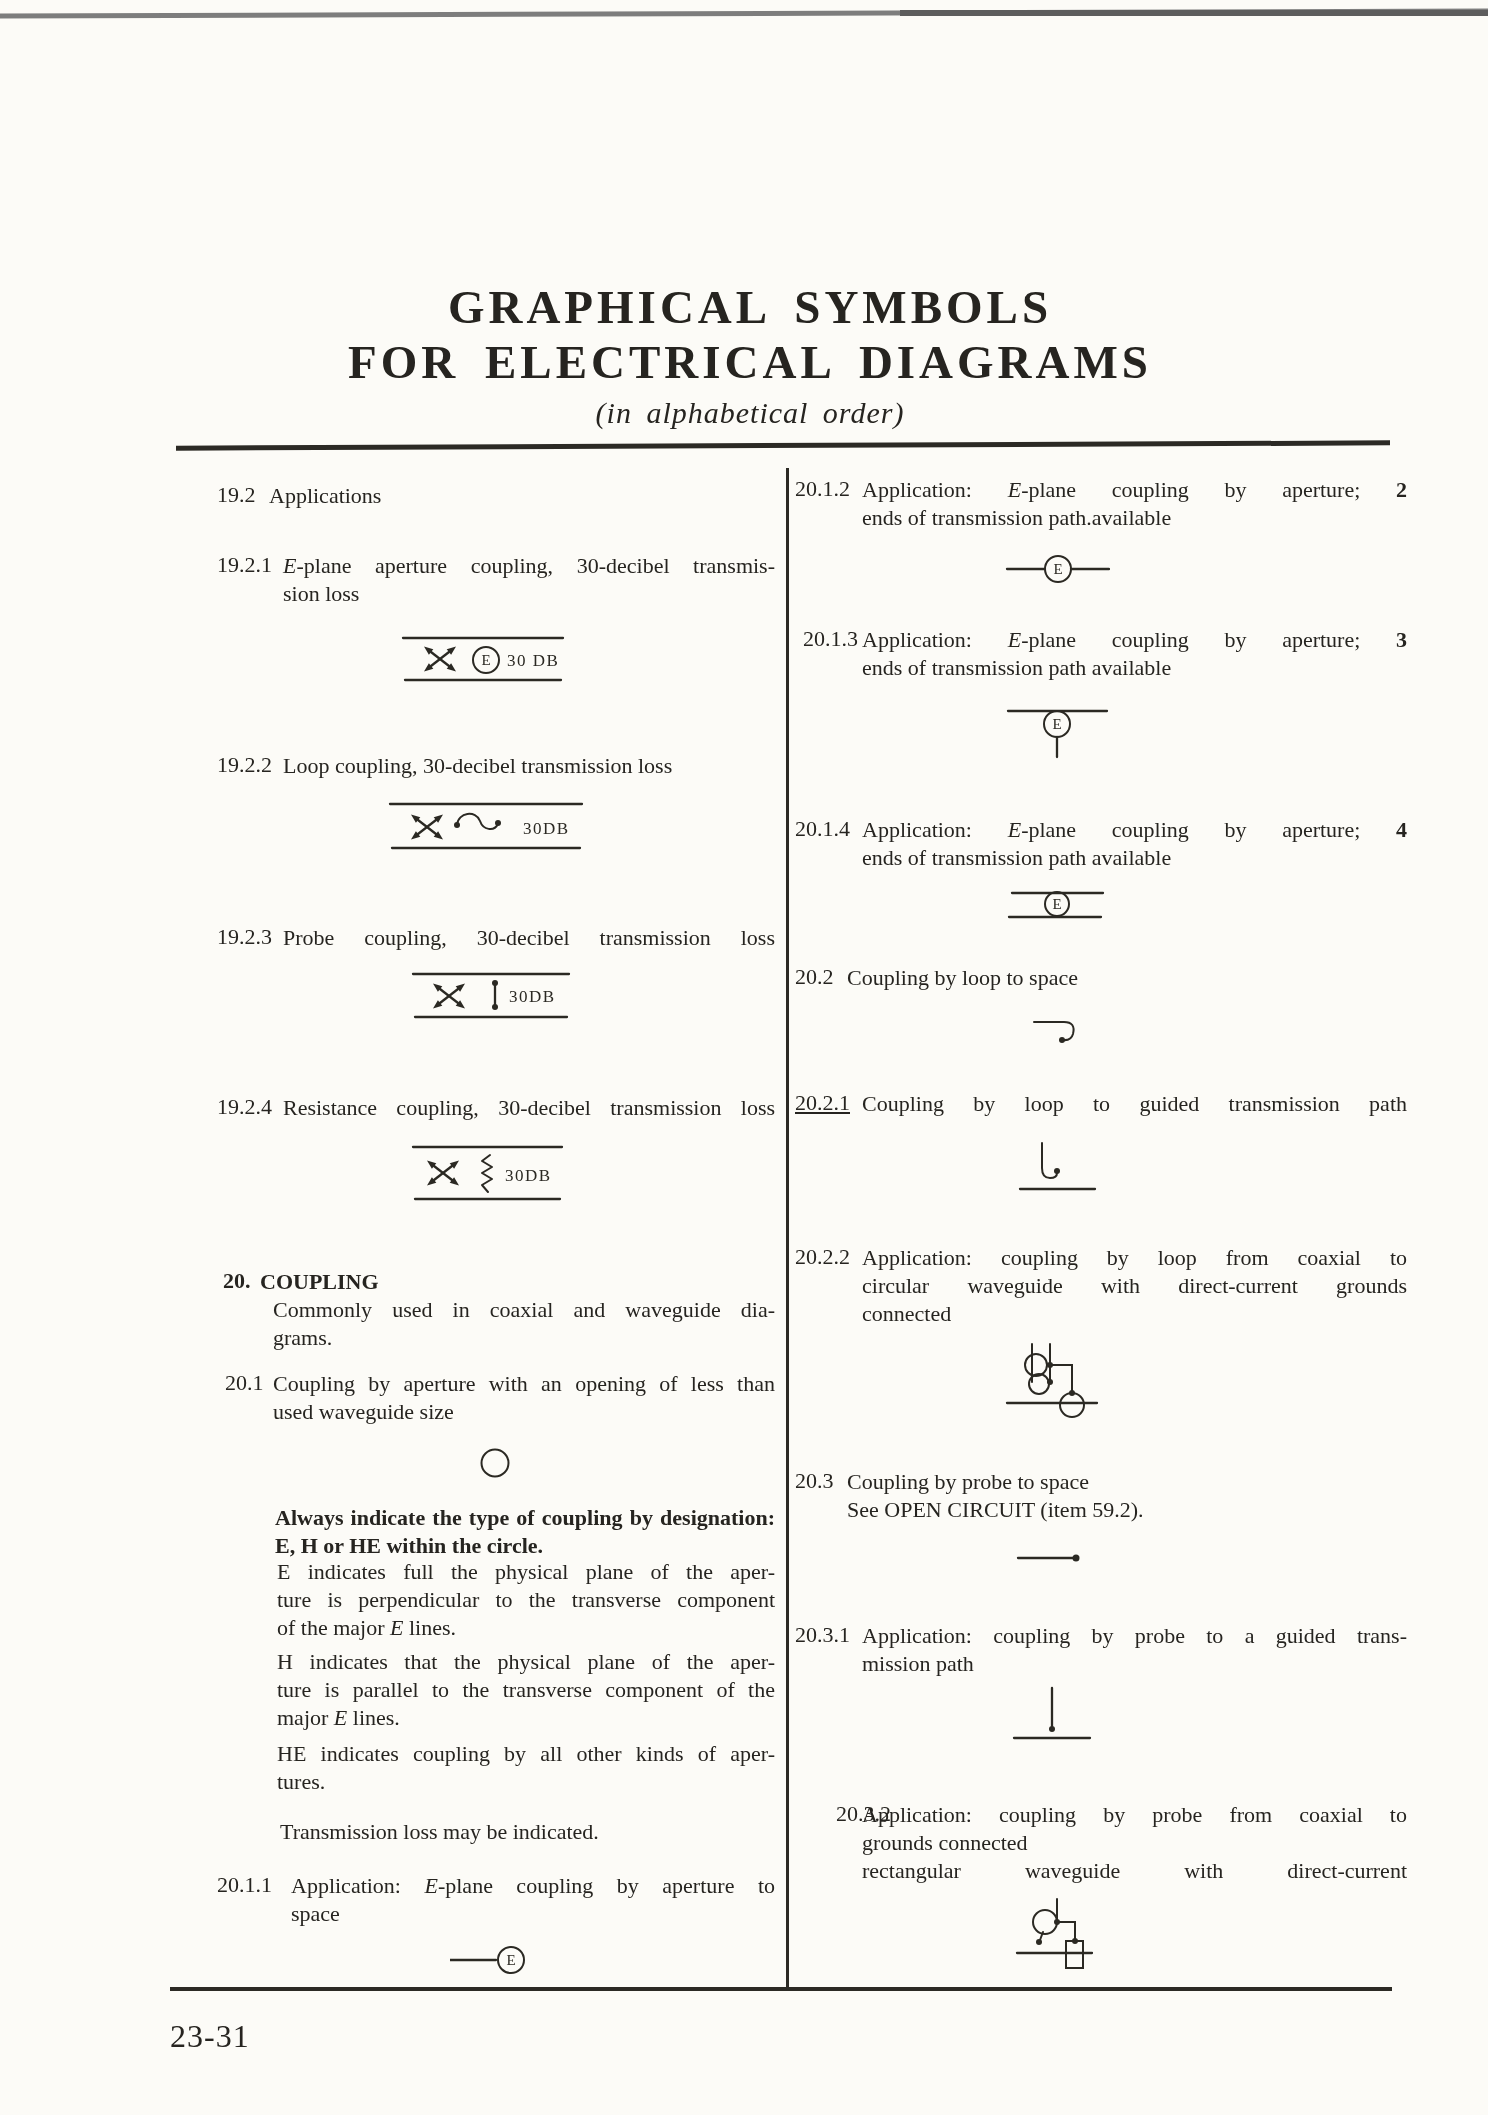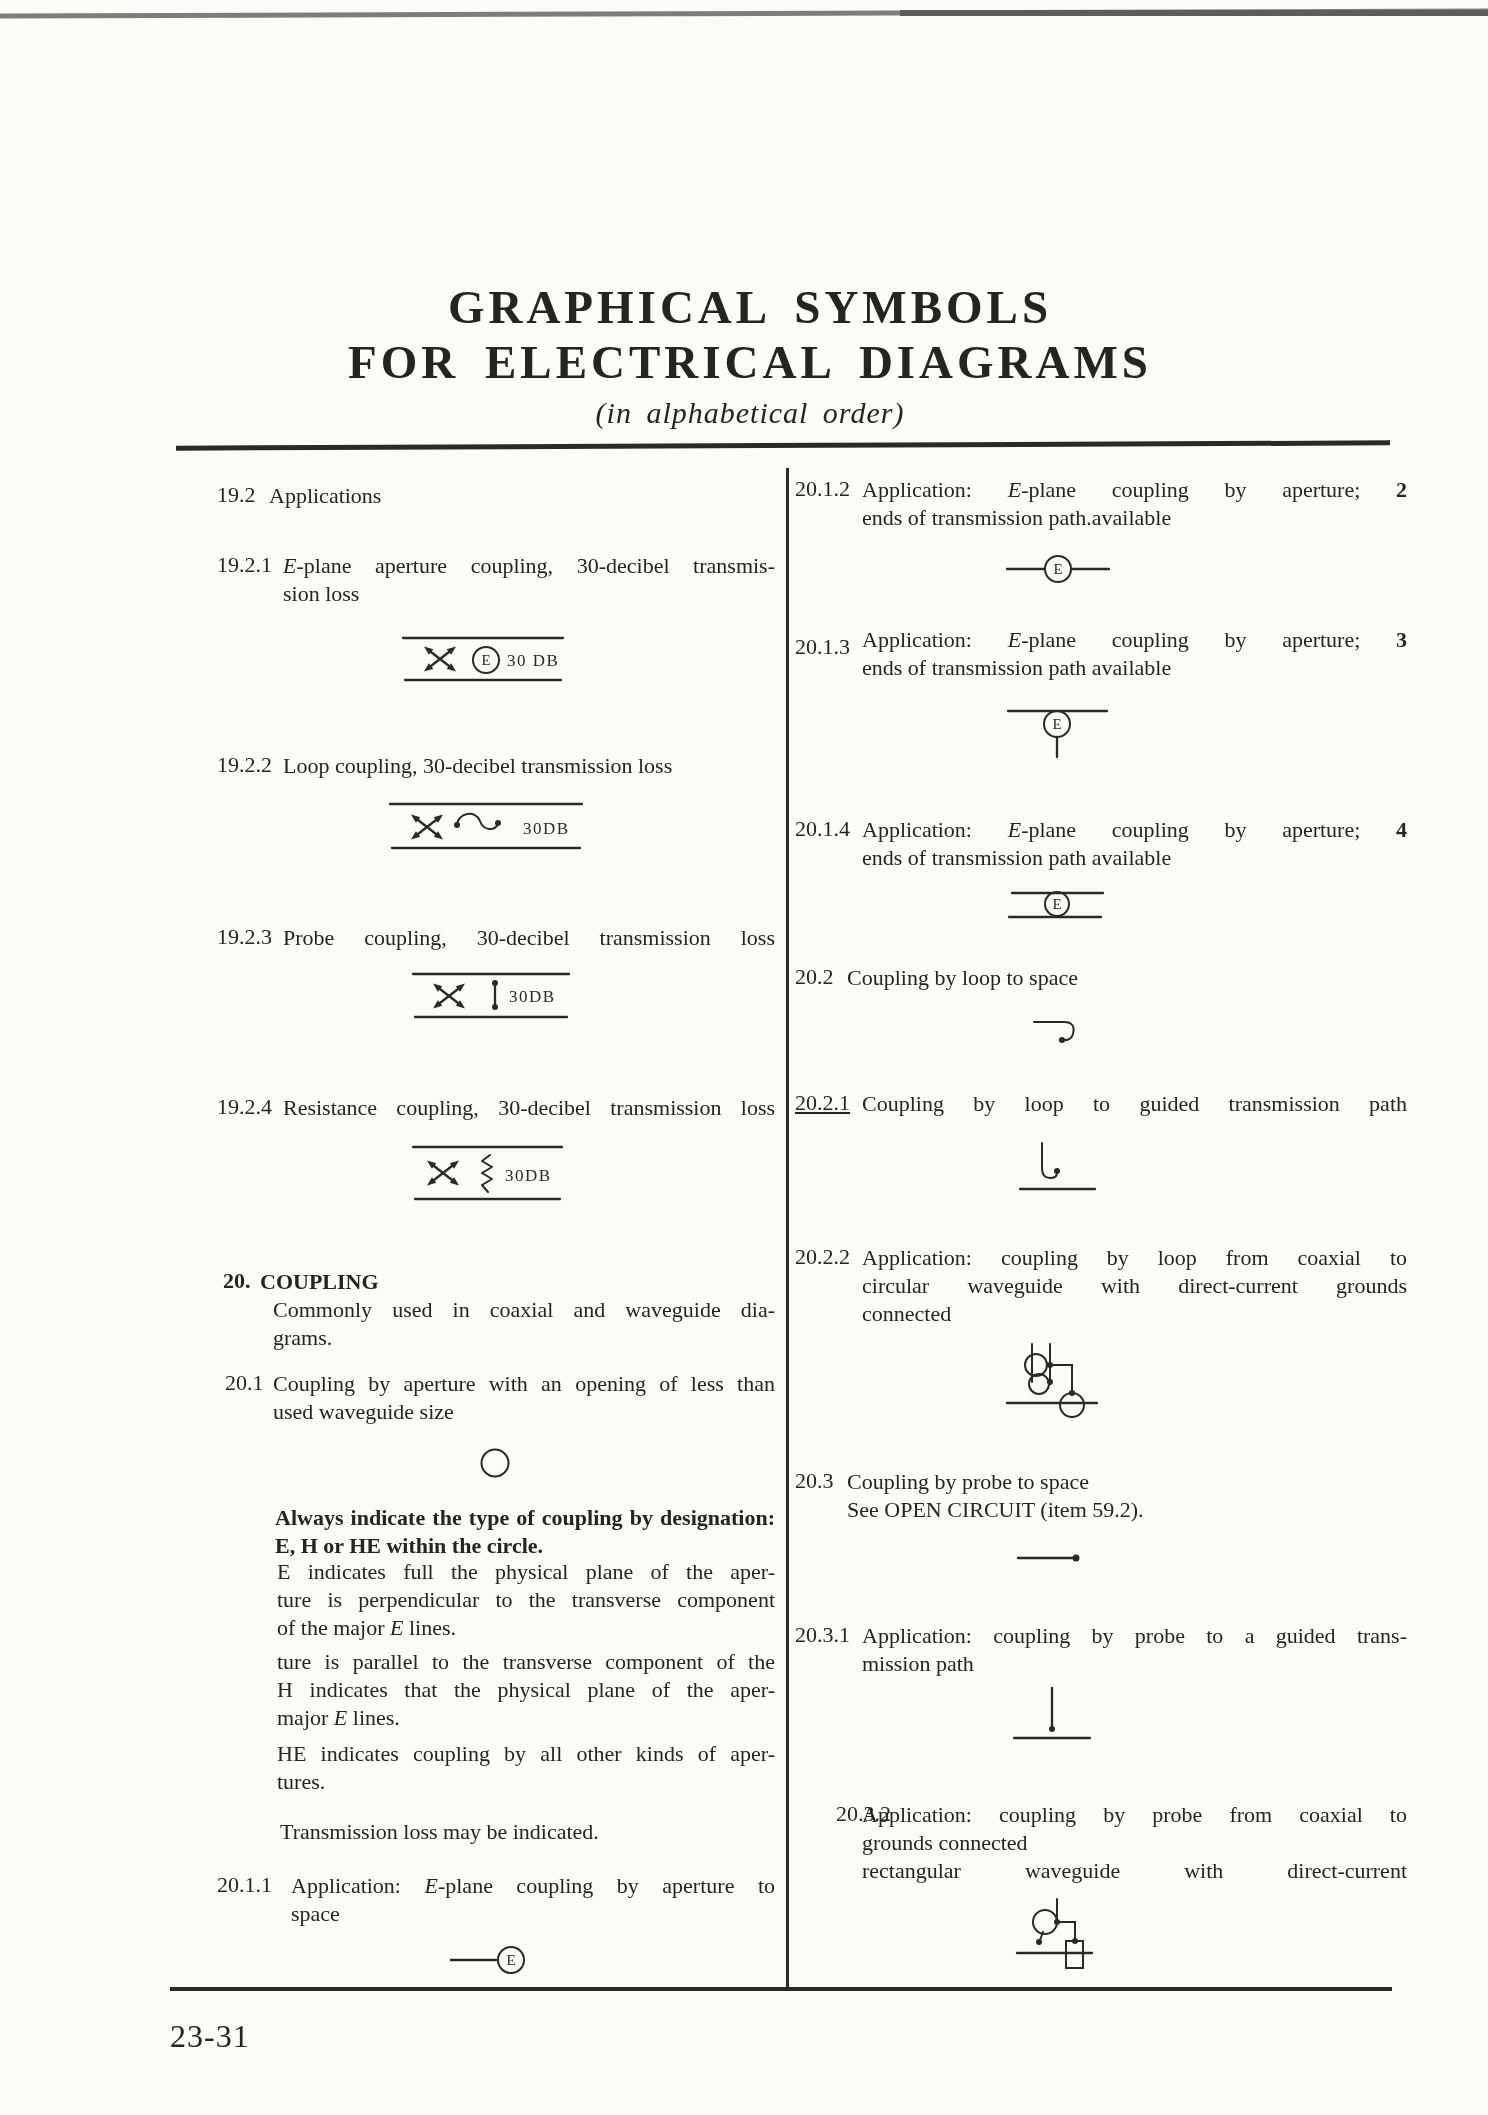--- a/index.html
+++ b/index.html
@@ -158,22 +158,22 @@
   <div class="ln b">E, H or HE within the circle.</div>
 </div>
 
 <div class="item" style="left:277px;top:1558px;width:498px;">
   <div class="ln jl">E indicates full the physical plane of the aper-</div>
   <div class="ln jl">ture is perpendicular to the transverse component</div>
   <div class="ln"><span>of the major </span><i>E</i><span> lines.</span></div>
 </div>
 
 <div class="item" style="left:277px;top:1648px;width:498px;">
+  <div class="ln jl">H indicates that the physical plane of the aper-</div>
   <div class="ln jl">ture is parallel to the transverse component of the</div>
-  <div class="ln jl">H indicates that the physical plane of the aper-</div>
   <div class="ln"><span>major </span><i>E</i><span> lines.</span></div>
 </div>
 
 <div class="item" style="left:277px;top:1740px;width:498px;">
   <div class="ln jl">HE indicates coupling by all other kinds of aper-</div>
   <div class="ln">tures.</div>
 </div>
 
 <div class="item" style="left:280px;top:1818px;width:495px;">
   <div class="ln">Transmission loss may be indicated.</div>
@@ -198,21 +198,21 @@
 </div>
 
 <svg class="sym" style="left:1005px;top:548px;" width="105" height="42" viewBox="0 0 105 42">
   <line class="st" x1="2" y1="21" x2="40" y2="21"></line>
   <circle class="thin" cx="53" cy="21" r="13"></circle>
   <text class="etxt" x="53" y="26">E</text>
   <line class="st" x1="66" y1="21" x2="104" y2="21"></line>
 </svg>
 
 <div class="item hang" style="left:795px;top:626px;width:612px;padding-left:67px;">
-  <span class="num" style="left:0;margin-top:8px;">20.1.3</span>
+  <span class="num" style="left:8px;">20.1.3</span>
   <div class="ln jl"><span>Application: </span><i>E</i><span>-plane coupling by aperture; </span><span class="b">3</span></div>
   <div class="ln">ends of transmission path available</div>
 </div>
 
 <svg class="sym" style="left:1005px;top:702px;" width="105" height="58" viewBox="0 0 105 58">
   <line class="st" x1="3" y1="9" x2="102" y2="9"></line>
   <circle class="thin" cx="52" cy="22" r="13"></circle>
   <text class="etxt" x="52" y="27">E</text>
   <line class="st" x1="52" y1="35" x2="52" y2="55"></line>
 </svg>

